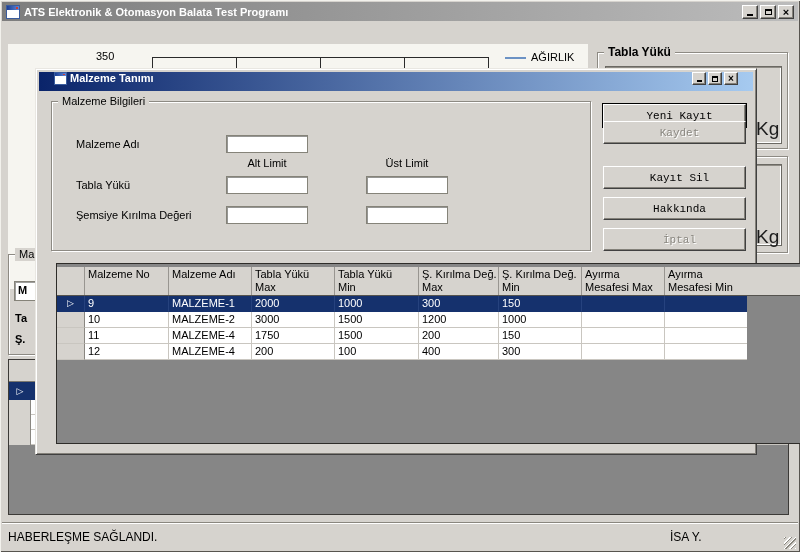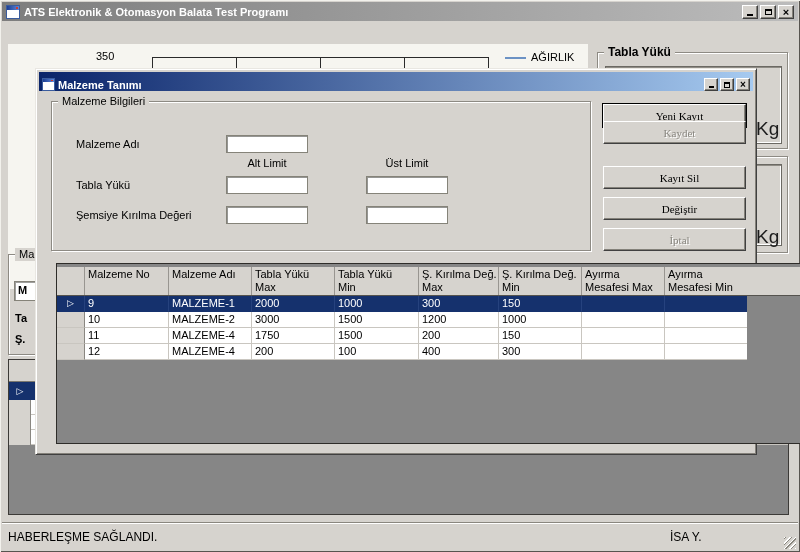--- a/index.html
+++ b/index.html
@@ -75,42 +75,42 @@
   .status-left{margin-left:6px;}
   .status-right{position:absolute;left:668px;}
   .grip{position:absolute;right:2px;bottom:2px;width:12px;height:12px;
     background:repeating-linear-gradient(135deg,#fff 0 1px,#8a877f 1px 2px,transparent 2px 4px);}
 
   
   .dialog{left:35px;top:68px;width:722px;height:387px;background:#d6d3ce;
     border:1px solid;border-color:#e9e7e2 #404040 #404040 #e9e7e2;
     box-shadow:inset 1px 1px 0 #fff,inset -1px -1px 0 #84817a;box-sizing:border-box;}
   .dlg-titlebar{position:absolute;left:3px;top:3px;width:714px;height:19px;
-    background:linear-gradient(to right,#0a246a,#a6caf0);display:flex;align-items:flex-end;padding:0 2px;box-sizing:border-box;}
+    background:linear-gradient(to right,#0a246a,#a6caf0);display:flex;align-items:flex-start;padding:0 14px;box-sizing:border-box;}
   .dlg-icon{width:13px;height:13px;margin:0 3px 0 1px;background:#fff;border:1px solid #3a5c9e;position:relative;box-sizing:border-box;flex:0 0 auto;}
   .dlg-icon::before{content:"";position:absolute;left:0;top:0;right:0;height:3px;background:linear-gradient(to right,#1c3f94,#5f86d8);}
   .dlg-icon::after{content:"";position:absolute;right:1px;top:1px;width:2px;height:1px;background:#d23b2f;}
   .dlg-title{color:#fff;font-weight:bold;flex:1 1 auto;white-space:nowrap;}
   .dlg-btns{display:flex;gap:2px;margin-right:1px;}
   .dbtn{width:14px;height:13px;background:#d6d3ce;border:1px solid;border-color:#fff #404040 #404040 #fff;
         box-shadow:inset -1px -1px 0 #84817a;display:flex;align-items:center;justify-content:center;box-sizing:border-box;}
   .dbtn .g-min{width:5px;height:2px;margin-top:5px;}
   .dbtn .g-max{width:6px;height:6px;}
   .dbtn .g-cls{font-size:10px;line-height:9px;}
 
   .grp-bilgi{position:absolute;left:15px;top:32px;width:540px;height:150px;}
   .flabel{position:absolute;white-space:nowrap;}
   .inp{position:absolute;width:82px;height:18px;background:#fff;border:1px solid #858379;
        box-shadow:inset 1px 1px 0 rgba(64,64,60,.55),inset -1px -1px 0 #fff;box-sizing:border-box;
        font-family:inherit;font-size:11px;padding:1px 3px;}
   .colhdr{position:absolute;width:82px;text-align:center;}
 
   .btn{position:absolute;left:567px;width:143px;height:23px;background:#d6d3ce;
        border:1px solid;border-color:#fff #404040 #404040 #fff;box-shadow:inset -1px -1px 0 #84817a;
-       text-align:center;line-height:20px;box-sizing:border-box;font-family:Liberation Serif, serif;font-size:11px;padding-left:16px;}
+       text-align:center;line-height:20px;box-sizing:border-box;font-family:Liberation Mono, monospace;font-size:11px;padding-left:16px;}
   .btn.focused{box-shadow:0 0 0 1px #000,inset -1px -1px 0 #84817a;}
   .btn.disabled{color:#8a8780;text-shadow:1px 1px 0 #fff;}
 
   
   .dlg-grid{position:absolute;left:20px;top:194px;width:762px;height:181px;background:#868686;
             border:1px solid #2e2c29;box-sizing:border-box;overflow:hidden;}
   .grid-topstrip{height:3px;background:#868686;}
   .ghead{display:flex;height:29px;background:#d6d3ce;border-bottom:1px solid #55534e;box-sizing:border-box;}
   .hc{box-sizing:border-box;border-right:1px solid #989590;padding:1px 3px;line-height:13px;overflow:hidden;white-space:nowrap;}
   .gr{display:flex;height:16px;box-sizing:border-box;}
@@ -240,21 +240,21 @@
     <input class="inp" style="left: 190px; top: 107px;" value="">
     <input class="inp" style="left: 330px; top: 107px;" value="">
 
     <span class="flabel" style="left:40px;top:140px">Şemsiye Kırılma Değeri</span>
     <input class="inp" style="left: 190px; top: 137px;" value="">
     <input class="inp" style="left: 330px; top: 137px;" value="">
 
     <button class="btn focused" style="top:35px">Yeni Kayıt</button>
     <button class="btn disabled" style="top:52px">Kaydet</button>
     <button class="btn" style="top:97px">Kayıt Sil</button>
-    <button class="btn" style="top:128px">Değiştir</button>
+    <button class="btn" style="top:128px">Hakkında</button>
     <button class="btn disabled" style="top:159px">İptal</button>
 
     <div class="dlg-grid">
       <div class="grid-topstrip"></div>
       <div class="ghead" id="dlg-grid-head">
           <div class="hc c0">
             <div></div>
             <div></div>
           </div>
           <div class="hc">

